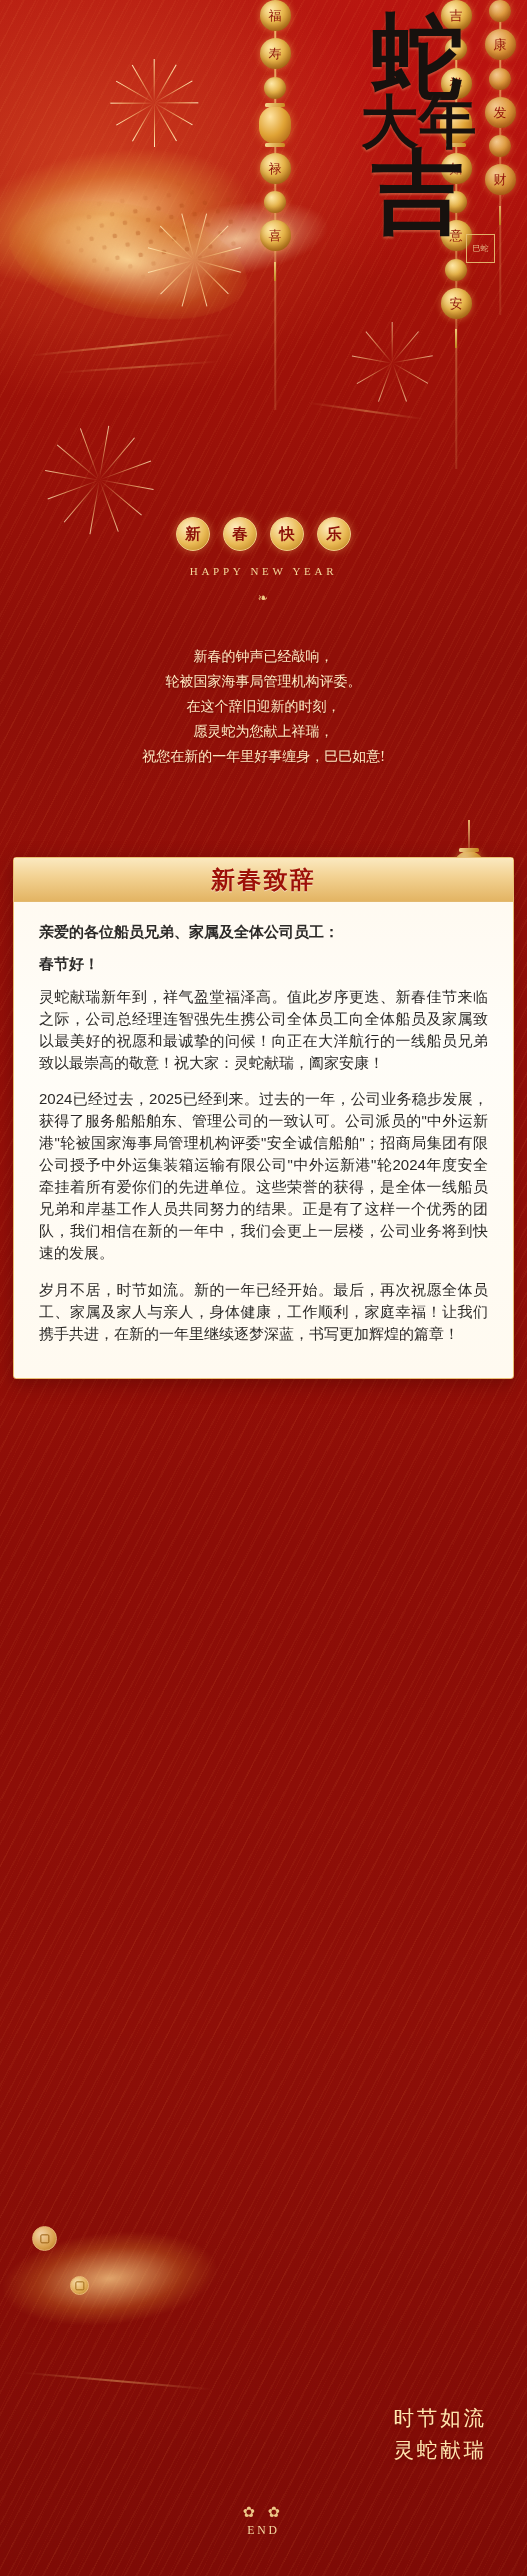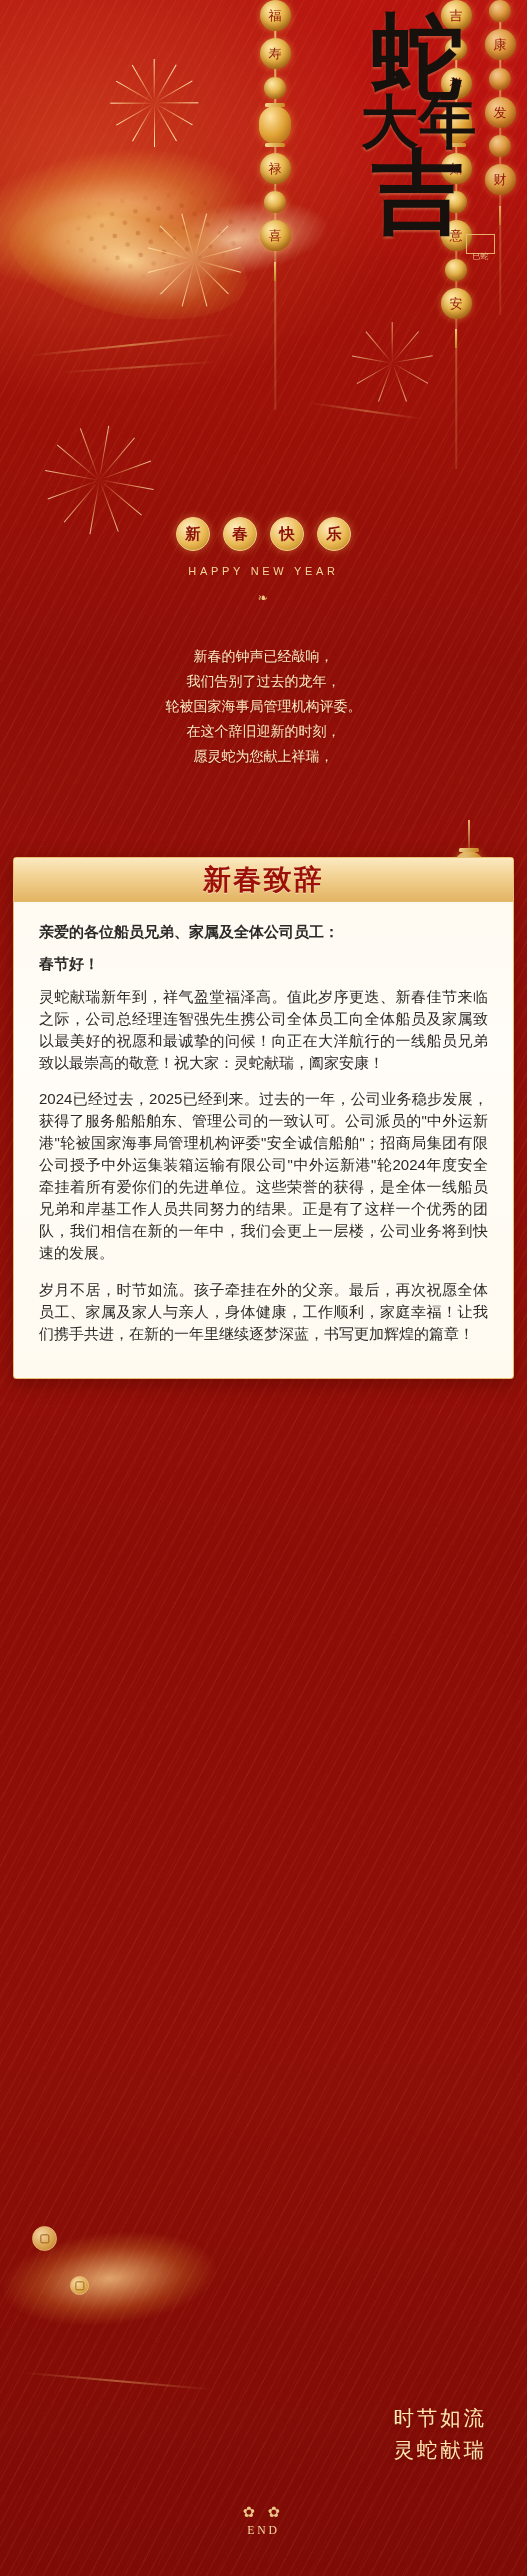--- a/index.html
+++ b/index.html
@@ -75,25 +75,25 @@
     font-family: "DejaVu Serif", "Liberation Serif", serif;
     font-weight: 700;
     text-align: center;
     line-height: .92;
     text-shadow: 0 1.5px 2.2px rgba(255,220,150,.28);
   }
   .title-calli .c1 { font-size: 92px; display:block; letter-spacing: 1.5px; }
   .title-calli .c2 { font-size: 58px; display:block; margin-top: -2.9px; }
   .title-seal {
     position: absolute; right: 32px; top: 234px;
-    width: 29px; height: 20px;
+    width: 29px; height: 29px;
     border: 1.5px solid #e8c274;
     color: #f0d49a;
     font-size: 8px; line-height: 12.4px;
-    text-align: center; padding-top: 16px;
+    text-align: center; padding-top: 8px;
     letter-spacing: 0;
     font-family: "DejaVu Serif", serif;
     opacity: .9;
   }
   
   .lantern-string { position: absolute; top: 0; width: 34px; }
   .lstring-line { position: absolute; left: 50%; top: 0; width: 1.5px; height: 100%;
     background: linear-gradient(180deg, rgba(240,200,120,.9), rgba(240,200,120,.15));
     transform: translateX(-50%); }
   .bead {
@@ -139,21 +139,21 @@
     border: 1.5px solid #f0cd84;
     background: radial-gradient(circle at 36% 30%, #ffeec0, #e9b954 55%, #bd8420 92%);
     color: #8d1108; font-size: 15.4px; line-height: 32px; text-align: center;
     font-family: "DejaVu Serif","Liberation Serif",serif; font-weight: 700;
     box-shadow: 0 0 8.8px rgba(255,200,100,.4);
   }
   .happy-new-year {
     position: absolute; left: 0; right: 0; top: 565px;
     text-align: center;
     color: #f3d79a; letter-spacing: 3.7px; font-size: 11px;
-    font-family: Liberation Sans, sans-serif;
+    font-family: Liberation Serif, serif;
   }
   .divider-wave {
     position: absolute; left: 81px; right: 81px; top: 590px; height: 13px;
   }
   .divider-wave:before, .divider-wave:after{
     content:""; position:absolute; top: 6.6px; height: 0.7px; width: 38%;
     background: linear-gradient(90deg, rgba(240,206,134,0), rgba(240,206,134,.85));
   }
   .divider-wave:before { left: 0; }
   .divider-wave:after { right: 0; transform: scaleX(-1); }
@@ -186,21 +186,21 @@
   .card-head {
     margin: 0;
     height: 44px;
     background: linear-gradient(180deg,#fbe9c0 0%, #f2d191 45%, #e3b463 100%);
     border-bottom: 1.5px solid #e3b96f;
     display:flex; align-items:center; justify-content:center;
     position: relative;
   }
   .card-title {
     font-family: Liberation Mono, monospace;
-    font-weight: 700; font-size: 28px; letter-spacing: 2.2px;
+    font-weight: 700; font-size: 24px; letter-spacing: 2.2px;
     color: #9d1008;
     text-shadow: 0 0.7px 0 rgba(255,255,255,.5);
   }
   .card-body { padding: 19px 25px 0; }
   .card-body p {
     margin: 0 0 14.6px;
     color: #2c2a28;
     font-size: 15px;
     line-height: 22px;
     text-align: justify;
@@ -367,42 +367,42 @@
       <div class="badge">乐</div>
     </div>
     <div class="happy-new-year">HAPPY NEW YEAR</div>
     <div class="divider-wave">
       <span class="dw-center">❧</span>
     </div>
   </div>
 
   <div class="poem">
     <div>新春的钟声已经敲响，</div>
-    <div>我们告别了过去的龙年，</div>
     <div>轮被国家海事局管理机构评委。</div>
     <div>在这个辞旧迎新的时刻，</div>
     <div>愿灵蛇为您献上祥瑞，</div>
+    <div>祝您在新的一年里好事缠身，巳巳如意!</div>
   </div>
 
   <div class="card-lantern">
     <div class="ln-line"></div>
     <div class="lantern"></div>
   </div>
 
   <div class="card-wrap">
     <div class="card">
       <div class="card-head">
         <span class="card-title">新春致辞</span>
       </div>
       <div class="card-body">
         <p class="bold tight">亲爱的各位船员兄弟、家属及全体公司员工：</p>
         <p class="bold tight">春节好！</p>
         <p>灵蛇献瑞新年到，祥气盈堂福泽高。值此岁序更迭、新春佳节来临之际，公司总经理连智强先生携公司全体员工向全体船员及家属致以最美好的祝愿和最诚挚的问候！向正在大洋航行的一线船员兄弟致以最崇高的敬意！祝大家：灵蛇献瑞，阖家安康！</p>
         <p>2024已经过去，2025已经到来。过去的一年，公司业务稳步发展，获得了服务船船舶东、管理公司的一致认可。公司派员的"中外运新港"轮被国家海事局管理机构评委"安全诚信船舶"；招商局集团有限公司授予中外运集装箱运输有限公司"中外运新港"轮2024年度安全牵挂着所有爱你们的先进单位。这些荣誉的获得，是全体一线船员兄弟和岸基工作人员共同努力的结果。正是有了这样一个优秀的团队，我们相信在新的一年中，我们会更上一层楼，公司业务将到快速的发展。</p>
-        <p>岁月不居，时节如流。孩子牵挂在外的父亲。最后，再次祝愿全体员工、家属及家人与亲人，身体健康，工作顺利，家庭幸福！让我们携手共进，在新的一年里继续逐梦深蓝，书写更加辉煌的篇章！</p>
+        <p>岁月不居，时节如流。新的一年已经开始。最后，再次祝愿全体员工、家属及家人与亲人，身体健康，工作顺利，家庭幸福！让我们携手共进，在新的一年里继续逐梦深蓝，书写更加辉煌的篇章！</p>
       </div>
     </div>
   </div>
 
   <div class="footer-snake"></div>
   <div class="goldwave" style="left:22px; top:2380px; width:190px; transform:rotate(5deg); opacity:.5;"></div>
 
   <div class="coin" style="left:32px; top:2226px;"></div>
   <div class="coin" style="left:70px; top:2276px; width:19px; height:19px;"></div>
 

